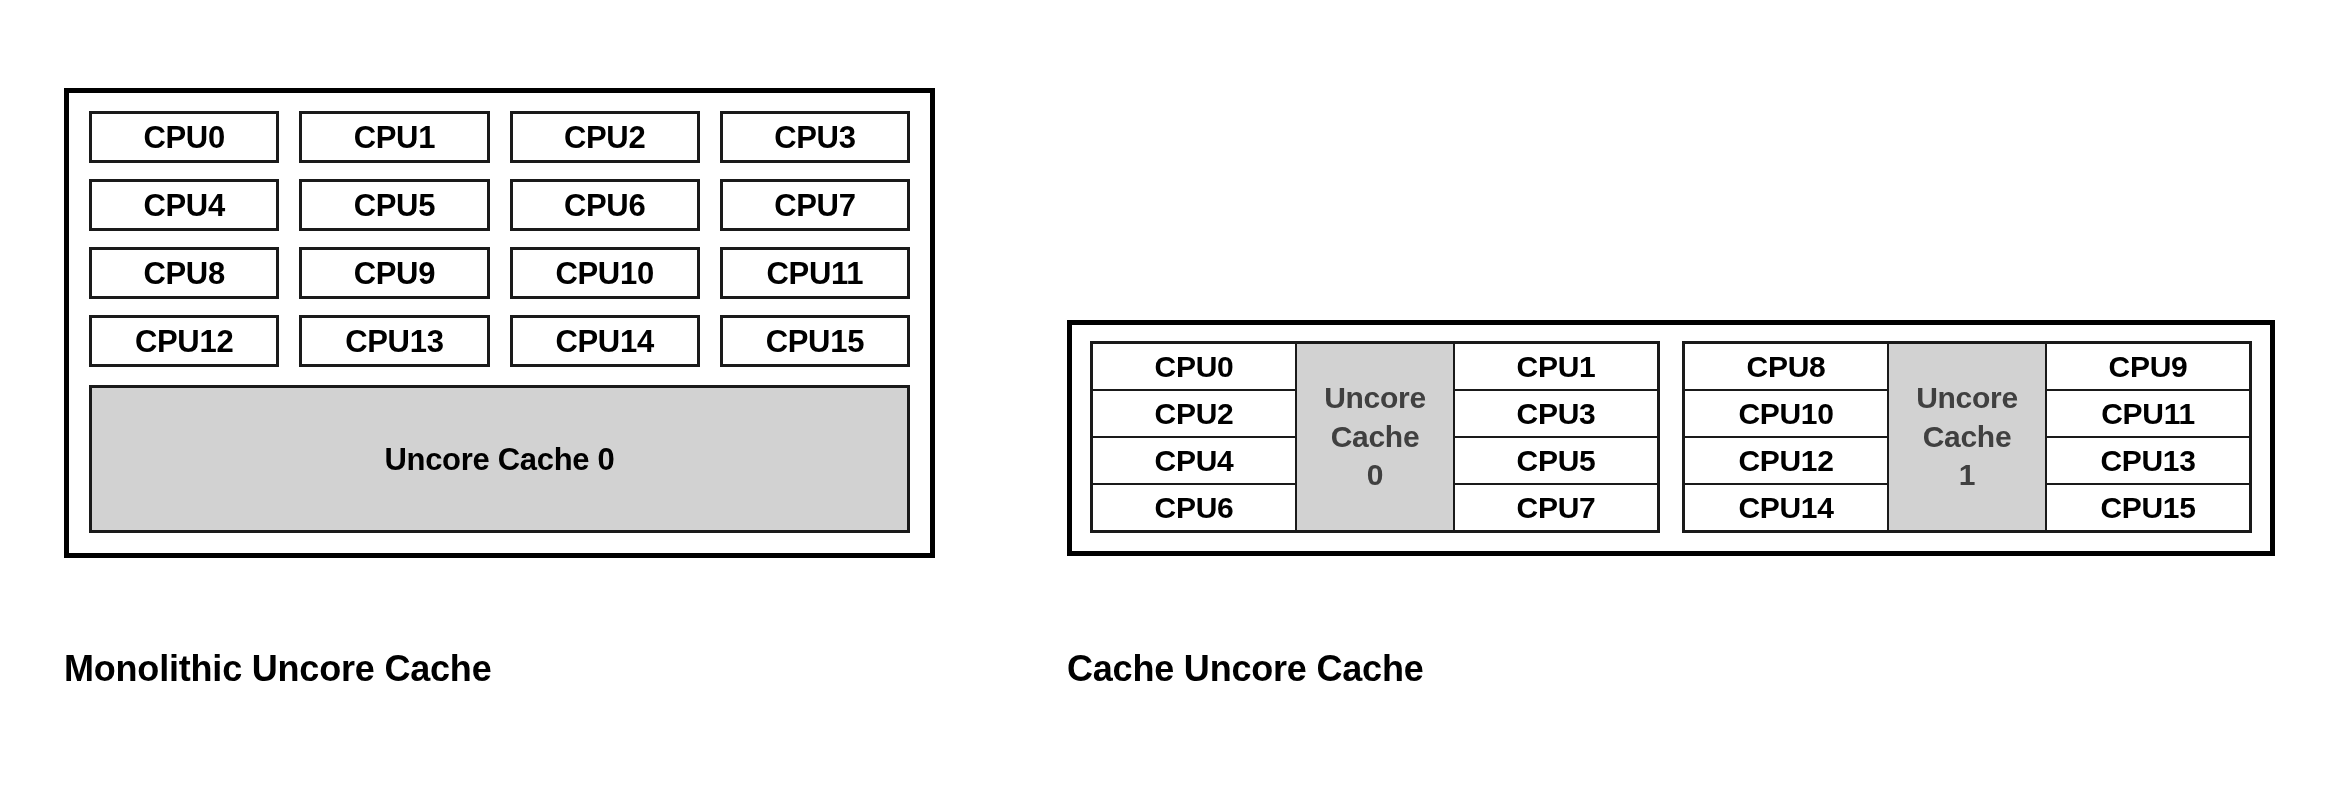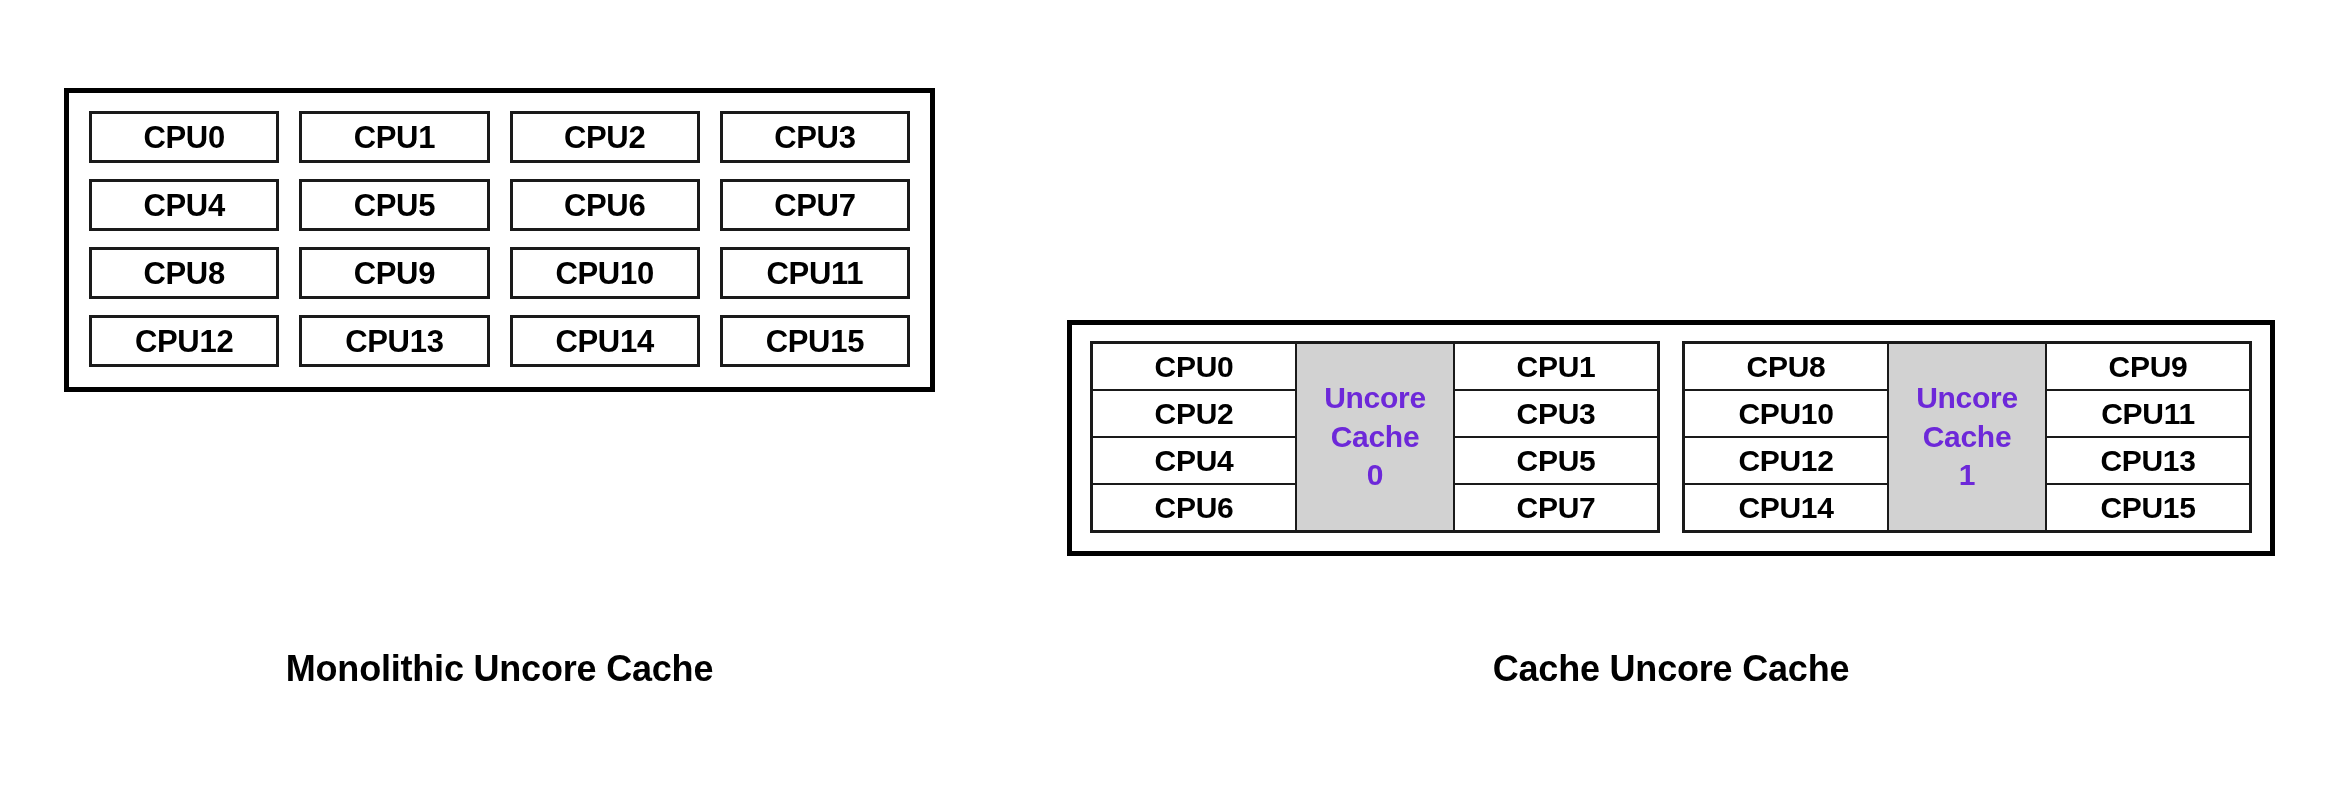--- a/index.html
+++ b/index.html
@@ -115,33 +115,33 @@
     border-right: 2px solid #1a1a1a;
     display: flex;
     flex-direction: column;
     align-items: center;
     justify-content: center;
     box-sizing: border-box;
   }
   .split-cache-line {
     font-size: 30px;
     font-weight: bold;
-    color: #6d28d9;
+    color: #404040;
     text-align: center;
     line-height: 1.28;
     letter-spacing: -0.3px;
   }
 
   
   .caption {
     position: absolute;
     font-size: 36px;
     font-weight: bold;
     color: #000000;
-    text-align: center;
+    text-align: left;
     white-space: nowrap;
     letter-spacing: -0.2px;
   }
   #caption-monolithic {
     left: 64px;
     top: 648px;
     width: 871px;
   }
   #caption-split {
     left: 1067px;
@@ -167,20 +167,21 @@
       <div class="mono-cpu">CPU8</div>
       <div class="mono-cpu">CPU9</div>
       <div class="mono-cpu">CPU10</div>
       <div class="mono-cpu">CPU11</div>
       <div class="mono-cpu">CPU12</div>
       <div class="mono-cpu">CPU13</div>
       <div class="mono-cpu">CPU14</div>
       <div class="mono-cpu">CPU15</div>
     </div>
 
+    <div id="mono-uncore-cache">Uncore Cache 0</div>
 
   </div>
 </div>
 
 <div class="caption" id="caption-monolithic">Monolithic Uncore Cache</div>
 
 <div id="split-figure">
   <div id="split-frame">
     <div class="split-groups">
 

